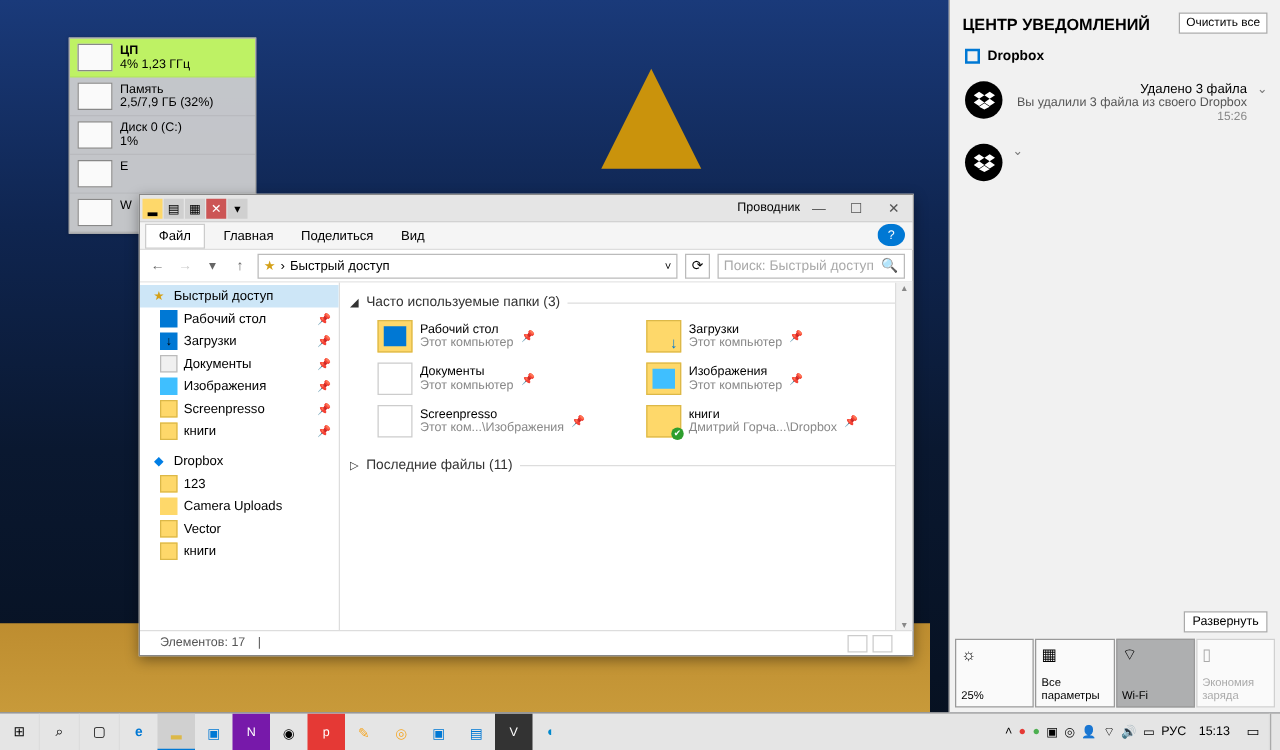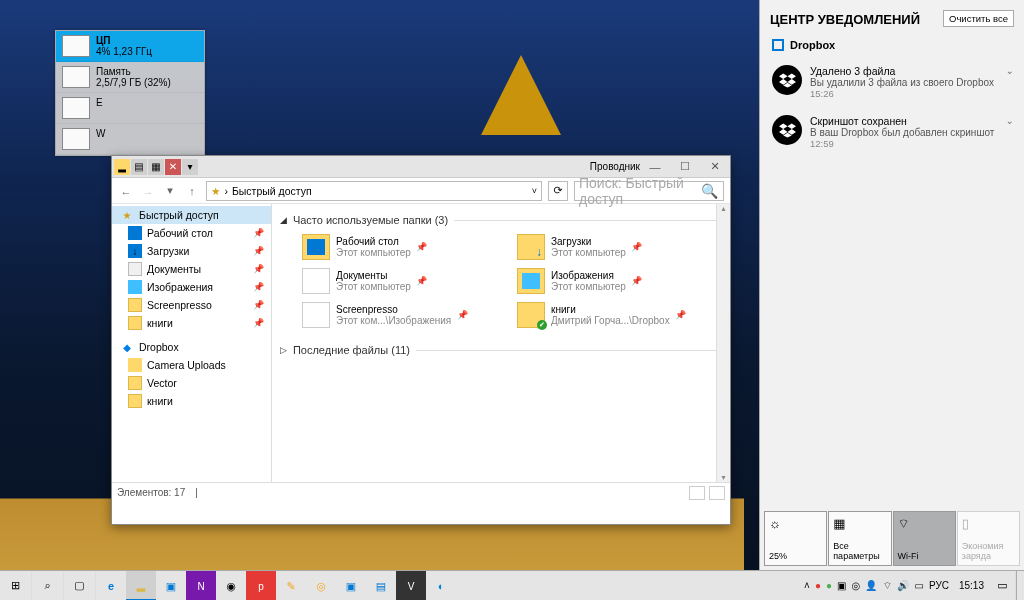--- a/index.html
+++ b/index.html
@@ -4,21 +4,21 @@
 <style>
 * { margin: 0; padding: 0; box-sizing: border-box; font-family: 'Segoe UI', Tahoma, sans-serif; }
 body { width: 1024px; height: 600px; overflow: hidden; position: relative; background: #0a1830; }
 .desktop-bg { position: absolute; inset: 0; background: linear-gradient(180deg,#1a3a7a 0%,#0f2550 30%,#0a1830 60%,#06101f 100%); }
 .desktop-bg::before { content:''; position:absolute; left:47%; top:55px; width:0; height:0; border-left:40px solid transparent; border-right:40px solid transparent; border-bottom:80px solid #b8860b; filter:brightness(1.1);}
 .desktop-bg::after { content:''; position:absolute; left:0; right:280px; bottom:30px; height:110px; background:linear-gradient(0deg,#c89a3a 0%,#b8862a 100%); clip-path:polygon(0 35%,30% 35%, 31% 0, 69% 0, 70% 35%, 100% 35%, 100% 100%, 0 100%);}
 
 
 .sysmon { position:absolute; left:55px; top:30px; width:150px; background:rgba(210,210,210,0.92); border:1px solid #aaa; font-size:10px; box-shadow:0 0 3px rgba(0,0,0,0.3);}
 .sysmon-item { display:flex; padding:4px 6px; gap:6px; border-bottom:1px solid rgba(0,0,0,0.05);}
-.sysmon-item.active { background:#0ea5e9;align-items:flex-end; }
+.sysmon-item.active { background:#bef264;align-items:flex-end; }
 .sysmon-box { width:28px; height:22px; border:1px solid #888; background:#fafafa;}
 .sysmon-text { flex:1; line-height:1.1;}
 .sysmon-text b { font-weight:600;}
 
 
 .explorer { position:absolute; left:111px; top:155px; width:620px; height:370px; background:#fff; border:1px solid #888; box-shadow:0 3px 10px rgba(0,0,0,0.4);}
 .explorer-tabsbar { height:22px; background:#e5e5e5; border-bottom:1px solid #ccc; display:flex; align-items:center; font-size:10px;}
 .explorer-tabsbar .qat { display:flex; gap:1px; padding:0 2px;}
 .explorer-tabsbar .qat span { width:16px; height:16px; background:#d0d0d0; display:flex; align-items:center; justify-content:center;}
 .explorer-tabsbar .title { margin-left:10px; flex:1;text-align:right;}
@@ -26,21 +26,21 @@
 .explorer-tabsbar .wincontrols span { width:30px; height:22px; display:flex; align-items:center; justify-content:center; color:#555; font-size:11px; cursor:pointer;}
 .explorer-ribbon { height:22px; background:#f5f5f5; border-bottom:1px solid #ddd; display:flex; align-items:flex-end; font-size:10.5px; gap:0;}
 .explorer-ribbon span { padding:3px 10px; border:1px solid transparent;}
 .explorer-ribbon span.file { border:1px solid #ccc; background:#fff; margin:0 4px;}
 .explorer-ribbon .help { margin-left:auto; width:18px; height:18px; border-radius:50%; background:#0078d4; color:#fff; display:flex; align-items:center; justify-content:center; font-size:10px; margin-right:6px; margin-bottom:2px;}
 .explorer-addrbar { height:26px; display:flex; align-items:center; gap:6px; padding:3px 6px; border-bottom:1px solid #e5e5e5;}
 .explorer-addrbar .navbtn { width:16px; text-align:center; color:#666; font-size:11px; cursor:pointer;}
 .explorer-addrbar .path { flex:1; height:20px; border:1px solid #bbb; display:flex; align-items:center; padding:0 4px; font-size:10.5px; gap:4px;}
 .explorer-addrbar .path .dd { margin-left:auto; font-size:9px;}
 .explorer-addrbar .refresh { width:20px; height:20px; border:1px solid #bbb; display:flex; align-items:center; justify-content:center; font-size:11px;}
-.explorer-addrbar .search { width:150px; height:20px; border:1px solid #bbb; display:flex; align-items:center; padding:0 4px; font-size:14px; color:#aaa; justify-content:space-between;}
+.explorer-addrbar .search { width:150px; height:20px; border:1px solid #bbb; display:flex; align-items:center; padding:0 4px; font-size:11px; color:#aaa; justify-content:space-between;}
 .explorer-body { display:flex; height:calc(100% - 22px - 22px - 26px - 20px);}
 .explorer-sidebar { width:160px; border-right:1px solid #ddd; overflow:hidden; font-size:10.5px; padding:2px 0;}
 .sb-item { display:flex; align-items:center; gap:5px; padding:2px 6px 2px 16px; cursor:pointer;}
 .sb-item.sel { background:#cde6f7;}
 .sb-item.root { padding-left:8px;}
 .sb-item .ic { width:14px; height:14px; display:inline-flex; align-items:center; justify-content:center; font-size:10px;}
 .sb-item .pin { margin-left:auto; color:#999; font-size:9px;}
 .ic-star{color:#d4a017;} .ic-desk{background:#0078d4;} .ic-down{background:#0078d4;} .ic-doc{background:#f0f0f0;border:1px solid #bbb;} .ic-img{background:#3fbfff;} .ic-fold{background:#fed86a;border:1px solid #dcb848;} .ic-db{color:#007ee5;} .ic-cam{background:#fed86a;}
 .explorer-main { flex:1; padding:6px 8px; font-size:11px; overflow:auto; position:relative;}
 .explorer-main .scrollbar { position:absolute; right:0; top:0; bottom:0; width:14px; background:#f0f0f0; border-left:1px solid #ddd;}
@@ -53,34 +53,34 @@
 .item { display:flex; gap:6px; align-items:center; padding:2px;}
 .item .bigic { width:28px; height:26px; background:#fed86a; border:1px solid #dcb848; position:relative;}
 .item .bigic.docs { background:#fff; border:1px solid #ccc;}
 .item .bigic.desk::after { content:''; position:absolute; inset:4px; background:#0078d4;}
 .item .bigic.down::after { content:'↓'; position:absolute; right:2px; bottom:0; color:#0078d4; font-weight:bold; font-size:12px;}
 .item .bigic.img::after { content:''; position:absolute; inset:4px; background:#3fbfff;}
 .item .bigic.ok::before { content:'✔'; position:absolute; right:-3px; bottom:-3px; width:10px; height:10px; border-radius:50%; background:#2e9e2e; color:#fff; font-size:7px; display:flex; align-items:center; justify-content:center;}
 .item .meta { font-size:10px; line-height:1.15;}
 .item .meta .sub { color:#888;}
 .item .pin { color:#aaa; font-size:9px;}
-.explorer-status { height:20px; border-top:1px solid #ddd; font-size:10px; display:flex; align-items:center; padding:0 5px; color:#555; gap:10px;}
+.explorer-status { height:20px; border-top:1px solid #ddd; font-size:10px; display:flex; align-items:center; padding:0 16px; color:#555; gap:10px;}
 .explorer-status .views { margin-left:auto; display:flex; gap:4px;}
 .explorer-status .views span { width:16px; height:14px; border:1px solid #ccc;}
 
 
 .action-center { position:absolute; right:0; top:0; bottom:30px; width:265px; background:#f1f1f1; border-left:1px solid #aaa; display:flex; flex-direction:column;}
 .ac-header { padding:10px 10px 6px 10px; display:flex; align-items:flex-end; justify-content:space-between;}
 .ac-header h2 { font-size:13px; font-weight:700;}
 .ac-header button { font-size:9.5px; padding:2px 5px; background:#fff; border:1px solid #aaa; cursor:pointer;}
 .ac-app-h { display:flex; align-items:center; gap:6px; padding:6px 12px; font-size:11px; font-weight:600;}
 .ac-app-h .sq { width:12px; height:12px; border:2px solid #0078d4;}
 .ac-notif { display:flex; gap:8px; padding:8px 10px 8px 12px; font-size:10.5px;}
 .ac-notif .nicon { width:30px; height:30px; border-radius:50%; background:#000; color:#fff; display:flex; align-items:center; justify-content:center; flex-shrink:0;}
-.ac-notif .nbody { flex:1; overflow:hidden;}
+.ac-notif .nbody { flex:1; overflow:hidden;text-align:right;}
 .ac-notif .nbody .ntitle { font-weight:400; font-size:10.5px;}
 .ac-notif .nbody .ntext { color:#555; white-space:nowrap; overflow:hidden; text-overflow:ellipsis; font-size:10px;}
 .ac-notif .nbody .ntime { color:#888; font-size:9.5px;}
 .ac-notif .nchev { font-size:10px; color:#777;}
 .ac-spacer { flex:1;}
 .ac-expand { text-align:right; padding:4px 10px; font-size:10px;}
 .ac-expand span { border:1px solid #aaa; padding:2px 6px; background:#fff; cursor:pointer;}
 .ac-quick { display:grid; grid-template-columns:repeat(4,1fr); gap:1px; padding:4px;}
 .ac-quick .qa { height:55px; border:1px solid #999; padding:4px; font-size:9px; display:flex; flex-direction:column; justify-content:space-between; cursor:pointer; background:#fafafa;}
 .ac-quick .qa.on { background:#aeafb0;}
@@ -108,20 +108,24 @@
   <div class="sysmon-item active">
     <div class="sysmon-box"></div>
     <div class="sysmon-text"><b>ЦП</b><br><span>4%  1,23 ГГц</span></div>
   </div>
   <div class="sysmon-item">
     <div class="sysmon-box"></div>
     <div class="sysmon-text"><span>Память</span><br><span>2,5/7,9 ГБ (32%)</span></div>
   </div>
   <div class="sysmon-item">
     <div class="sysmon-box"></div>
+    <div class="sysmon-text"><span>Диск 0 (C:)</span><br><span>1%</span></div>
+  </div>
+  <div class="sysmon-item">
+    <div class="sysmon-box"></div>
     <div class="sysmon-text"><span>E</span></div>
   </div>
   <div class="sysmon-item">
     <div class="sysmon-box"></div>
     <div class="sysmon-text"><span>W</span></div>
   </div>
 </div>
 
 <div class="explorer">
   <div class="explorer-tabsbar">
@@ -131,20 +135,27 @@
       <span>▦</span>
       <span style="background:#c55;color:#fff;">✕</span>
       <span>▾</span>
     </div>
     <span class="title">Проводник</span>
     <div class="wincontrols">
       <span>—</span>
       <span>☐</span>
       <span>✕</span>
     </div>
+  </div>
+  <div class="explorer-ribbon">
+    <span class="file">Файл</span>
+    <span>Главная</span>
+    <span>Поделиться</span>
+    <span>Вид</span>
+    <span class="help">?</span>
   </div>
   <div class="explorer-addrbar">
     <span class="navbtn">←</span>
     <span class="navbtn" style="color:#ccc;">→</span>
     <span class="navbtn">▾</span>
     <span class="navbtn">↑</span>
     <div class="path">
       <span class="ic ic-star">★</span>
       <span>›</span>
       <span>Быстрый доступ</span>
@@ -191,20 +202,24 @@
           <span class="ic ic-fold"></span>
           <span>книги</span>
           <span class="pin">📌</span>
         </div>
       <div style="height:6px;"></div>
       <div class="sb-item root">
           <span class="ic ic-db">◆</span>
           <span>Dropbox</span>
         </div>
       <div class="sb-item">
+          <span class="ic ic-fold"></span>
+          <span>123</span>
+        </div>
+      <div class="sb-item">
           <span class="ic ic-cam"></span>
           <span>Camera Uploads</span>
         </div>
       <div class="sb-item">
           <span class="ic ic-fold"></span>
           <span>Vector</span>
         </div>
       <div class="sb-item">
           <span class="ic ic-fold"></span>
           <span>книги</span>
@@ -305,28 +320,24 @@
       <div class="ntime">15:26</div>
     </div>
     <div class="nchev">⌄</div>
   </div>
   <div class="ac-notif">
     <div class="nicon">
         <svg class="dropbox" viewBox="0 0 24 24">
           <path fill="#fff" d="M6 2l6 4-6 4-6-4zM18 2l6 4-6 4-6-4zM6 10l6 4-6 4-6-4zM18 10l6 4-6 4-6-4zM12 15l6 4-6 3-6-3z"></path>
         </svg>
       </div>
-    <div class="nbody">
-      <div class="ntitle">Скриншот сохранен</div>
-      <div class="ntext">В ваш Dropbox был добавлен скриншот</div>
-      <div class="ntime">12:59</div>
-    </div>
     <div class="nchev">⌄</div>
   </div>
   <div class="ac-spacer"></div>
+  <div class="ac-expand"><span>Развернуть</span></div>
   <div class="ac-quick">
     <div class="qa">
         <span class="qi">☼</span>
         <span>25%</span>
       </div>
     <div class="qa">
         <span class="qi">▦</span>
         <span>Все параметры</span>
       </div>
     <div class="qa on">

